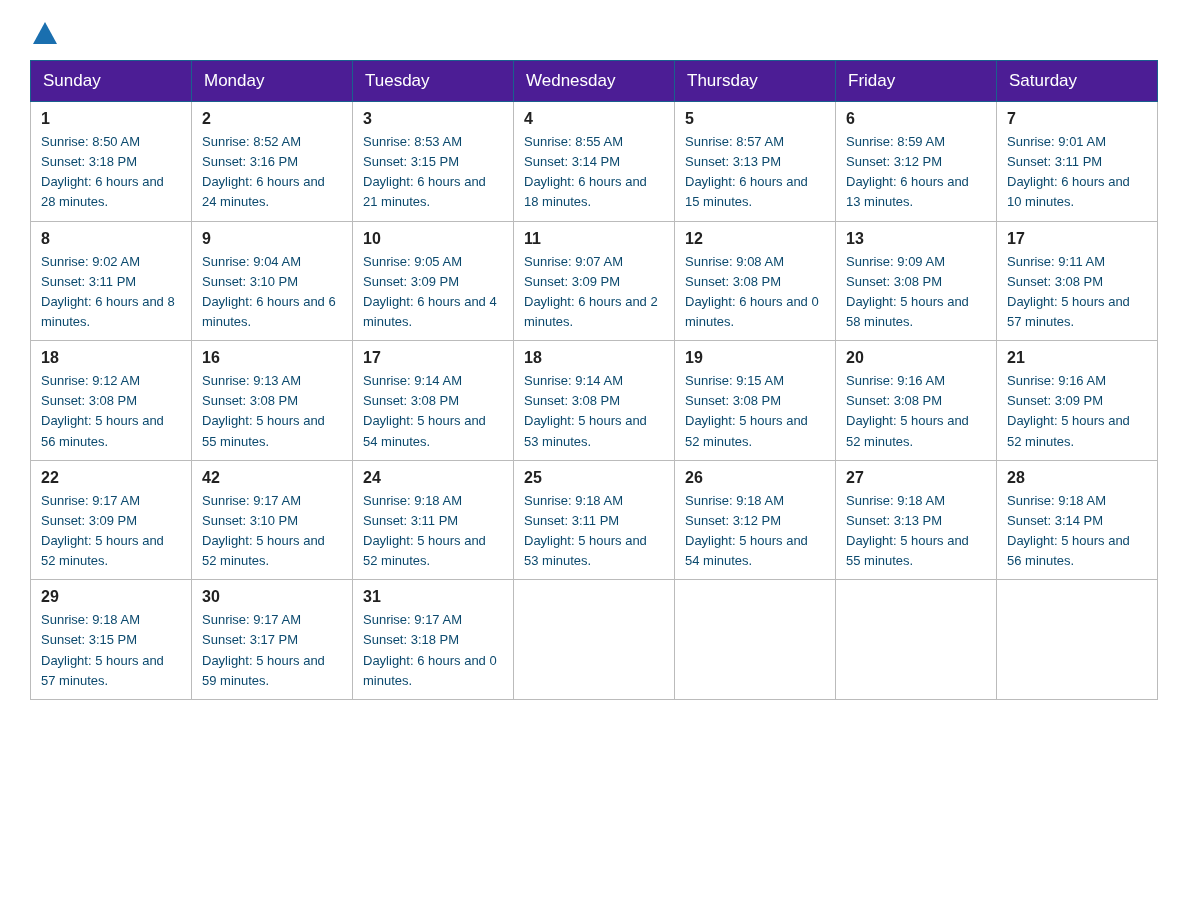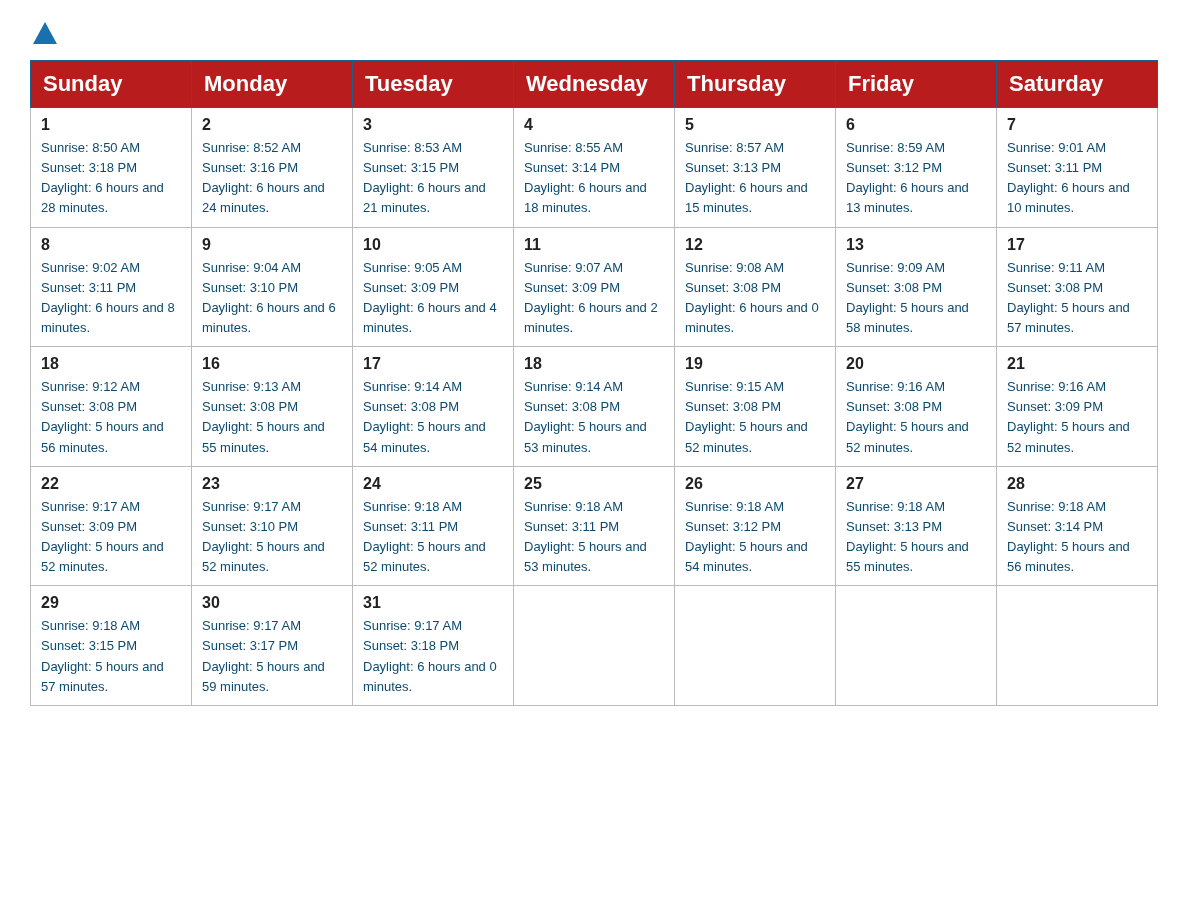--- a/index.html
+++ b/index.html
@@ -57,26 +57,26 @@
     .subtitle {
       font-size: 22px;
       color: #444;
       margin-top: 6px;
     }
     table {
       width: 100%;
       border-collapse: collapse;
     }
     thead tr th {
-      background-color: #b91c1c;
+      background-color: #4c1d95;
       color: #fff;
       text-align: left;
       padding: 10px 12px;
-      font-size: 22px;
-      font-weight: bold;
+      font-size: 17px;
+      font-weight: normal;
       border: 1px solid #1a5f8e;
     }
     tbody tr td {
       vertical-align: top;
       padding: 8px 10px;
       border: 1px solid #bbb;
       font-size: 13.5px;
       color: #222;
       width: 14.28%;
       min-height: 90px;
@@ -170,21 +170,21 @@
         <td><span class="day-num">18</span><span class="day-info">Sunrise: 9:12 AM<br>Sunset: 3:08 PM<br>Daylight: 5 hours and 56 minutes.</span></td>
         <td><span class="day-num">16</span><span class="day-info">Sunrise: 9:13 AM<br>Sunset: 3:08 PM<br>Daylight: 5 hours and 55 minutes.</span></td>
         <td><span class="day-num">17</span><span class="day-info">Sunrise: 9:14 AM<br>Sunset: 3:08 PM<br>Daylight: 5 hours and 54 minutes.</span></td>
         <td><span class="day-num">18</span><span class="day-info">Sunrise: 9:14 AM<br>Sunset: 3:08 PM<br>Daylight: 5 hours and 53 minutes.</span></td>
         <td><span class="day-num">19</span><span class="day-info">Sunrise: 9:15 AM<br>Sunset: 3:08 PM<br>Daylight: 5 hours and 52 minutes.</span></td>
         <td><span class="day-num">20</span><span class="day-info">Sunrise: 9:16 AM<br>Sunset: 3:08 PM<br>Daylight: 5 hours and 52 minutes.</span></td>
         <td><span class="day-num">21</span><span class="day-info">Sunrise: 9:16 AM<br>Sunset: 3:09 PM<br>Daylight: 5 hours and 52 minutes.</span></td>
       </tr>
       <tr>
         <td><span class="day-num">22</span><span class="day-info">Sunrise: 9:17 AM<br>Sunset: 3:09 PM<br>Daylight: 5 hours and 52 minutes.</span></td>
-        <td><span class="day-num">23</span><span class="day-info">Sunrise: 9:17 AM<br>Sunset: 3:10 PM<br>Daylight: 5 hours and 52 minutes.</span></td>
+        <td><span class="day-num">42</span><span class="day-info">Sunrise: 9:17 AM<br>Sunset: 3:10 PM<br>Daylight: 5 hours and 52 minutes.</span></td>
         <td><span class="day-num">24</span><span class="day-info">Sunrise: 9:18 AM<br>Sunset: 3:11 PM<br>Daylight: 5 hours and 52 minutes.</span></td>
         <td><span class="day-num">25</span><span class="day-info">Sunrise: 9:18 AM<br>Sunset: 3:11 PM<br>Daylight: 5 hours and 53 minutes.</span></td>
         <td><span class="day-num">26</span><span class="day-info">Sunrise: 9:18 AM<br>Sunset: 3:12 PM<br>Daylight: 5 hours and 54 minutes.</span></td>
         <td><span class="day-num">27</span><span class="day-info">Sunrise: 9:18 AM<br>Sunset: 3:13 PM<br>Daylight: 5 hours and 55 minutes.</span></td>
         <td><span class="day-num">28</span><span class="day-info">Sunrise: 9:18 AM<br>Sunset: 3:14 PM<br>Daylight: 5 hours and 56 minutes.</span></td>
       </tr>
       <tr>
         <td><span class="day-num">29</span><span class="day-info">Sunrise: 9:18 AM<br>Sunset: 3:15 PM<br>Daylight: 5 hours and 57 minutes.</span></td>
         <td><span class="day-num">30</span><span class="day-info">Sunrise: 9:17 AM<br>Sunset: 3:17 PM<br>Daylight: 5 hours and 59 minutes.</span></td>
         <td><span class="day-num">31</span><span class="day-info">Sunrise: 9:17 AM<br>Sunset: 3:18 PM<br>Daylight: 6 hours and 0 minutes.</span></td>

